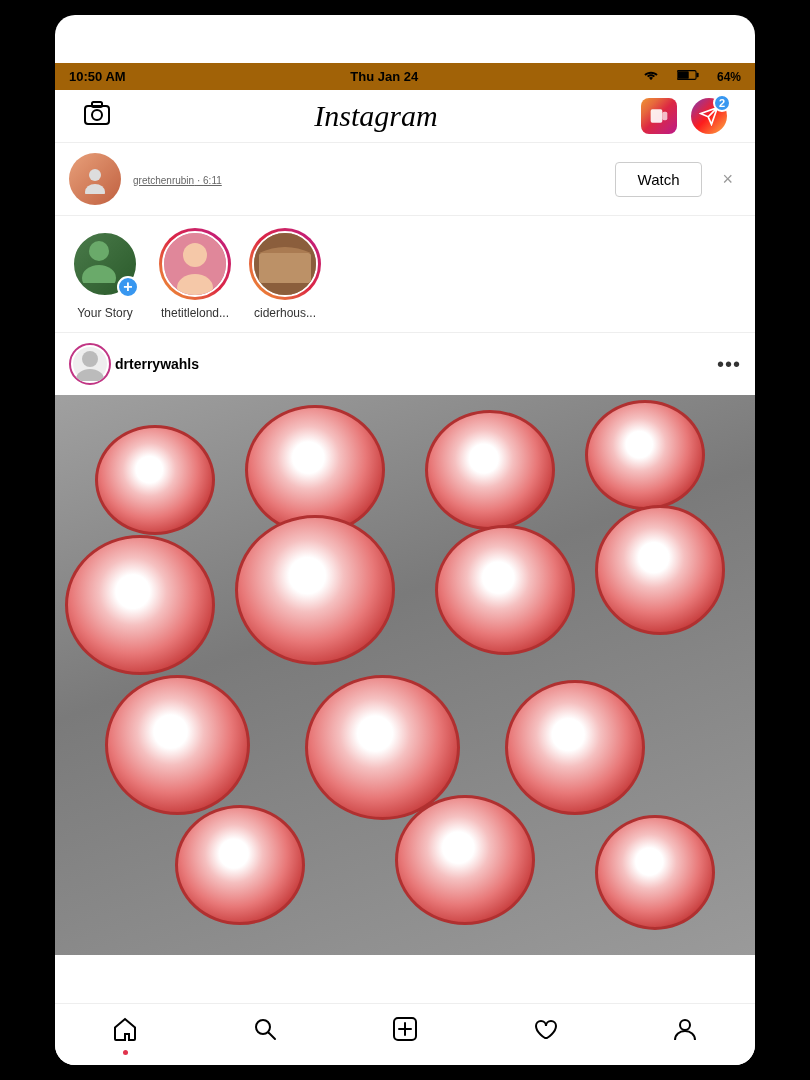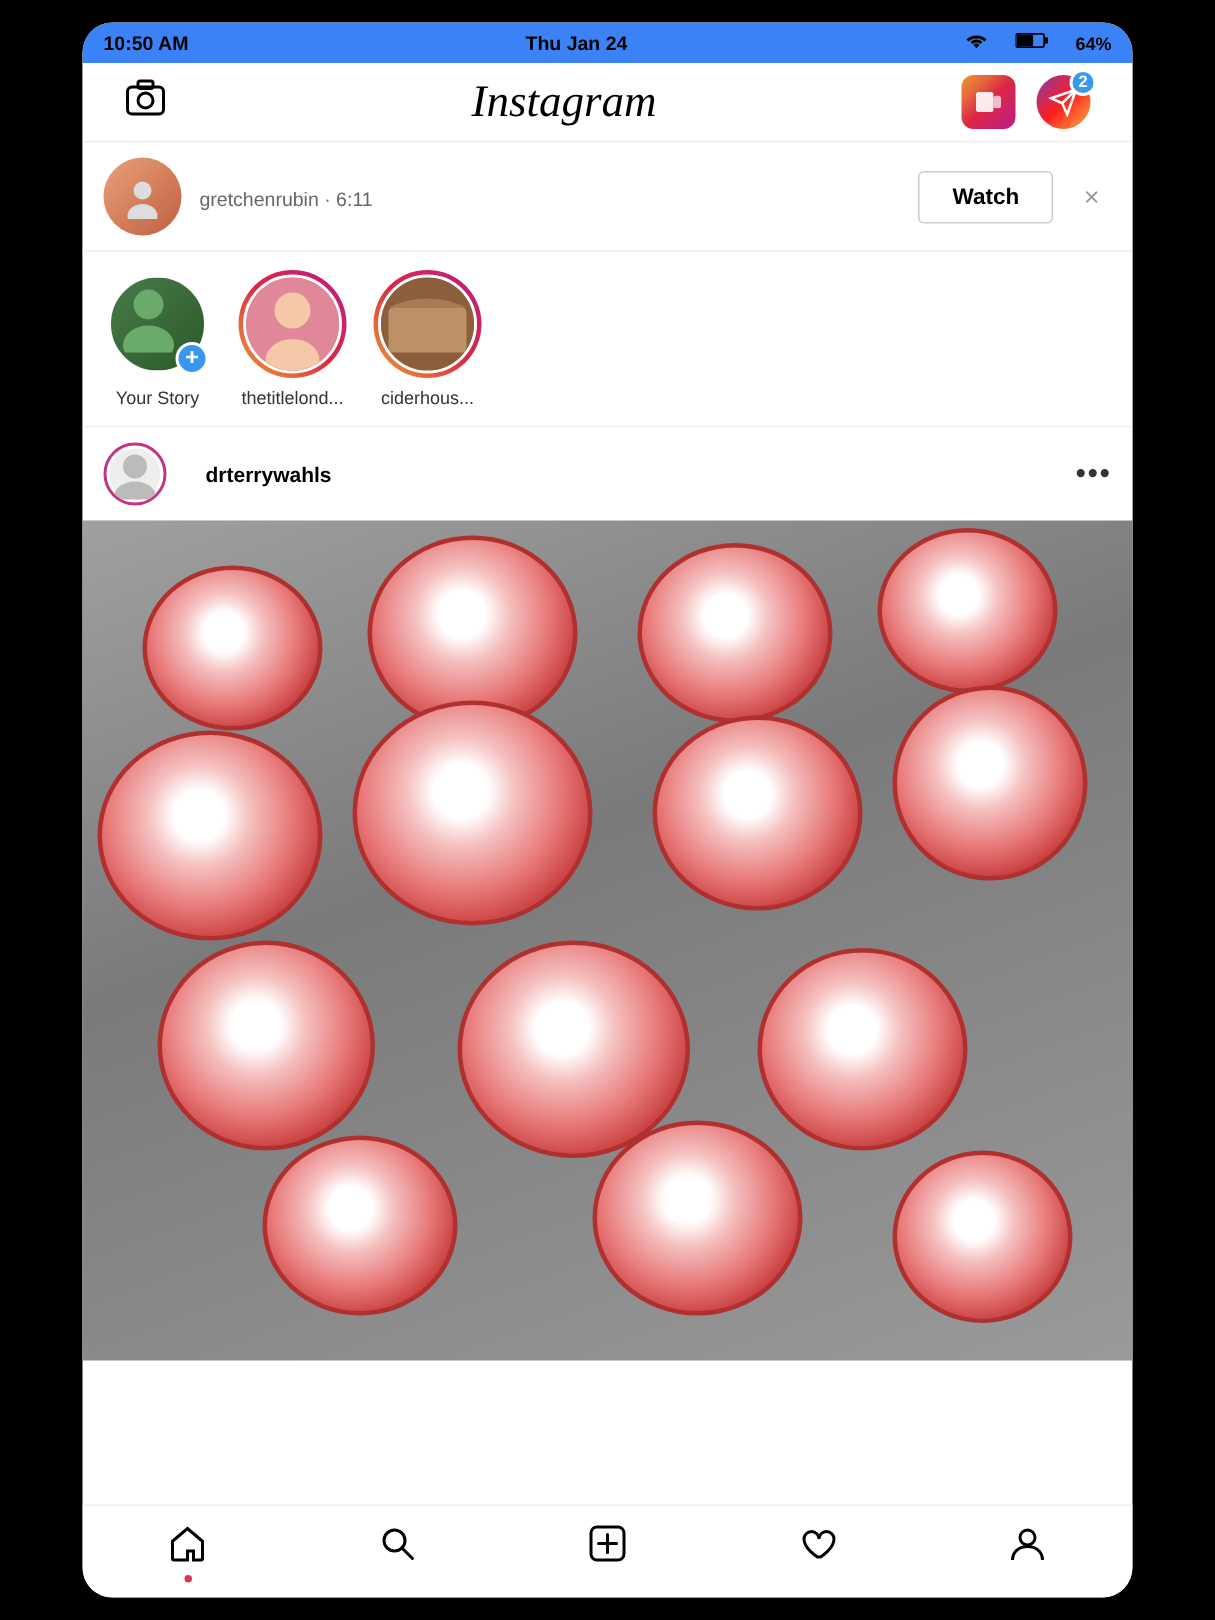--- a/index.html
+++ b/index.html
@@ -16,27 +16,28 @@
       width: 700px;
       height: 1050px;
       background: #fff;
       border-radius: 20px;
       overflow: hidden;
       display: flex;
       flex-direction: column;
     }
     
     .status-bar {
-      background: #3b82f6;
+      background: #a16207;
       display: flex;
       justify-content: space-between;
       align-items: flex-end;
       padding: 6px 14px;
       font-size: 13px;
       font-weight: 600;
+      margin-top: 48px;
     }
     .status-right {
       display: flex;
       align-items: center;
       gap: 18px;
       font-size: 13px;
     }
     
     .header {
       background: #fff;
@@ -125,31 +126,32 @@
     .banner-title {
       font-size: 15px;
       font-weight: 600;
       color: #000;
       white-space: nowrap;
       overflow: hidden;
       text-overflow: ellipsis;
       max-width: 280px;
     }
     .banner-sub {
-      font-size: 13px;
+      font-size: 10px;
       color: #666;
       margin-top: 2px;
+      text-decoration: underline;
     }
     .watch-btn {
       border: 1.5px solid #ccc;
       background: #fff;
       border-radius: 4px;
       padding: 8px 22px;
       font-size: 15px;
-      font-weight: 700;
+      font-weight: 400;
       color: #000;
       cursor: pointer;
     }
     .close-btn {
       color: #999;
       font-size: 18px;
       cursor: pointer;
       padding: 4px 8px;
     }
     
@@ -225,21 +227,21 @@
     .post-header {
       display: flex;
       align-items: center;
       justify-content: space-between;
       padding: 10px 14px;
       background: #fff;
     }
     .post-user {
       display: flex;
       align-items: center;
-      gap: 26px;
+      gap: 4px;
     }
     .post-avatar {
       width: 42px;
       height: 42px;
       border-radius: 50%;
       border: 2px solid #c13584;
       padding: 2px;
       background: #fff;
       overflow: hidden;
     }

